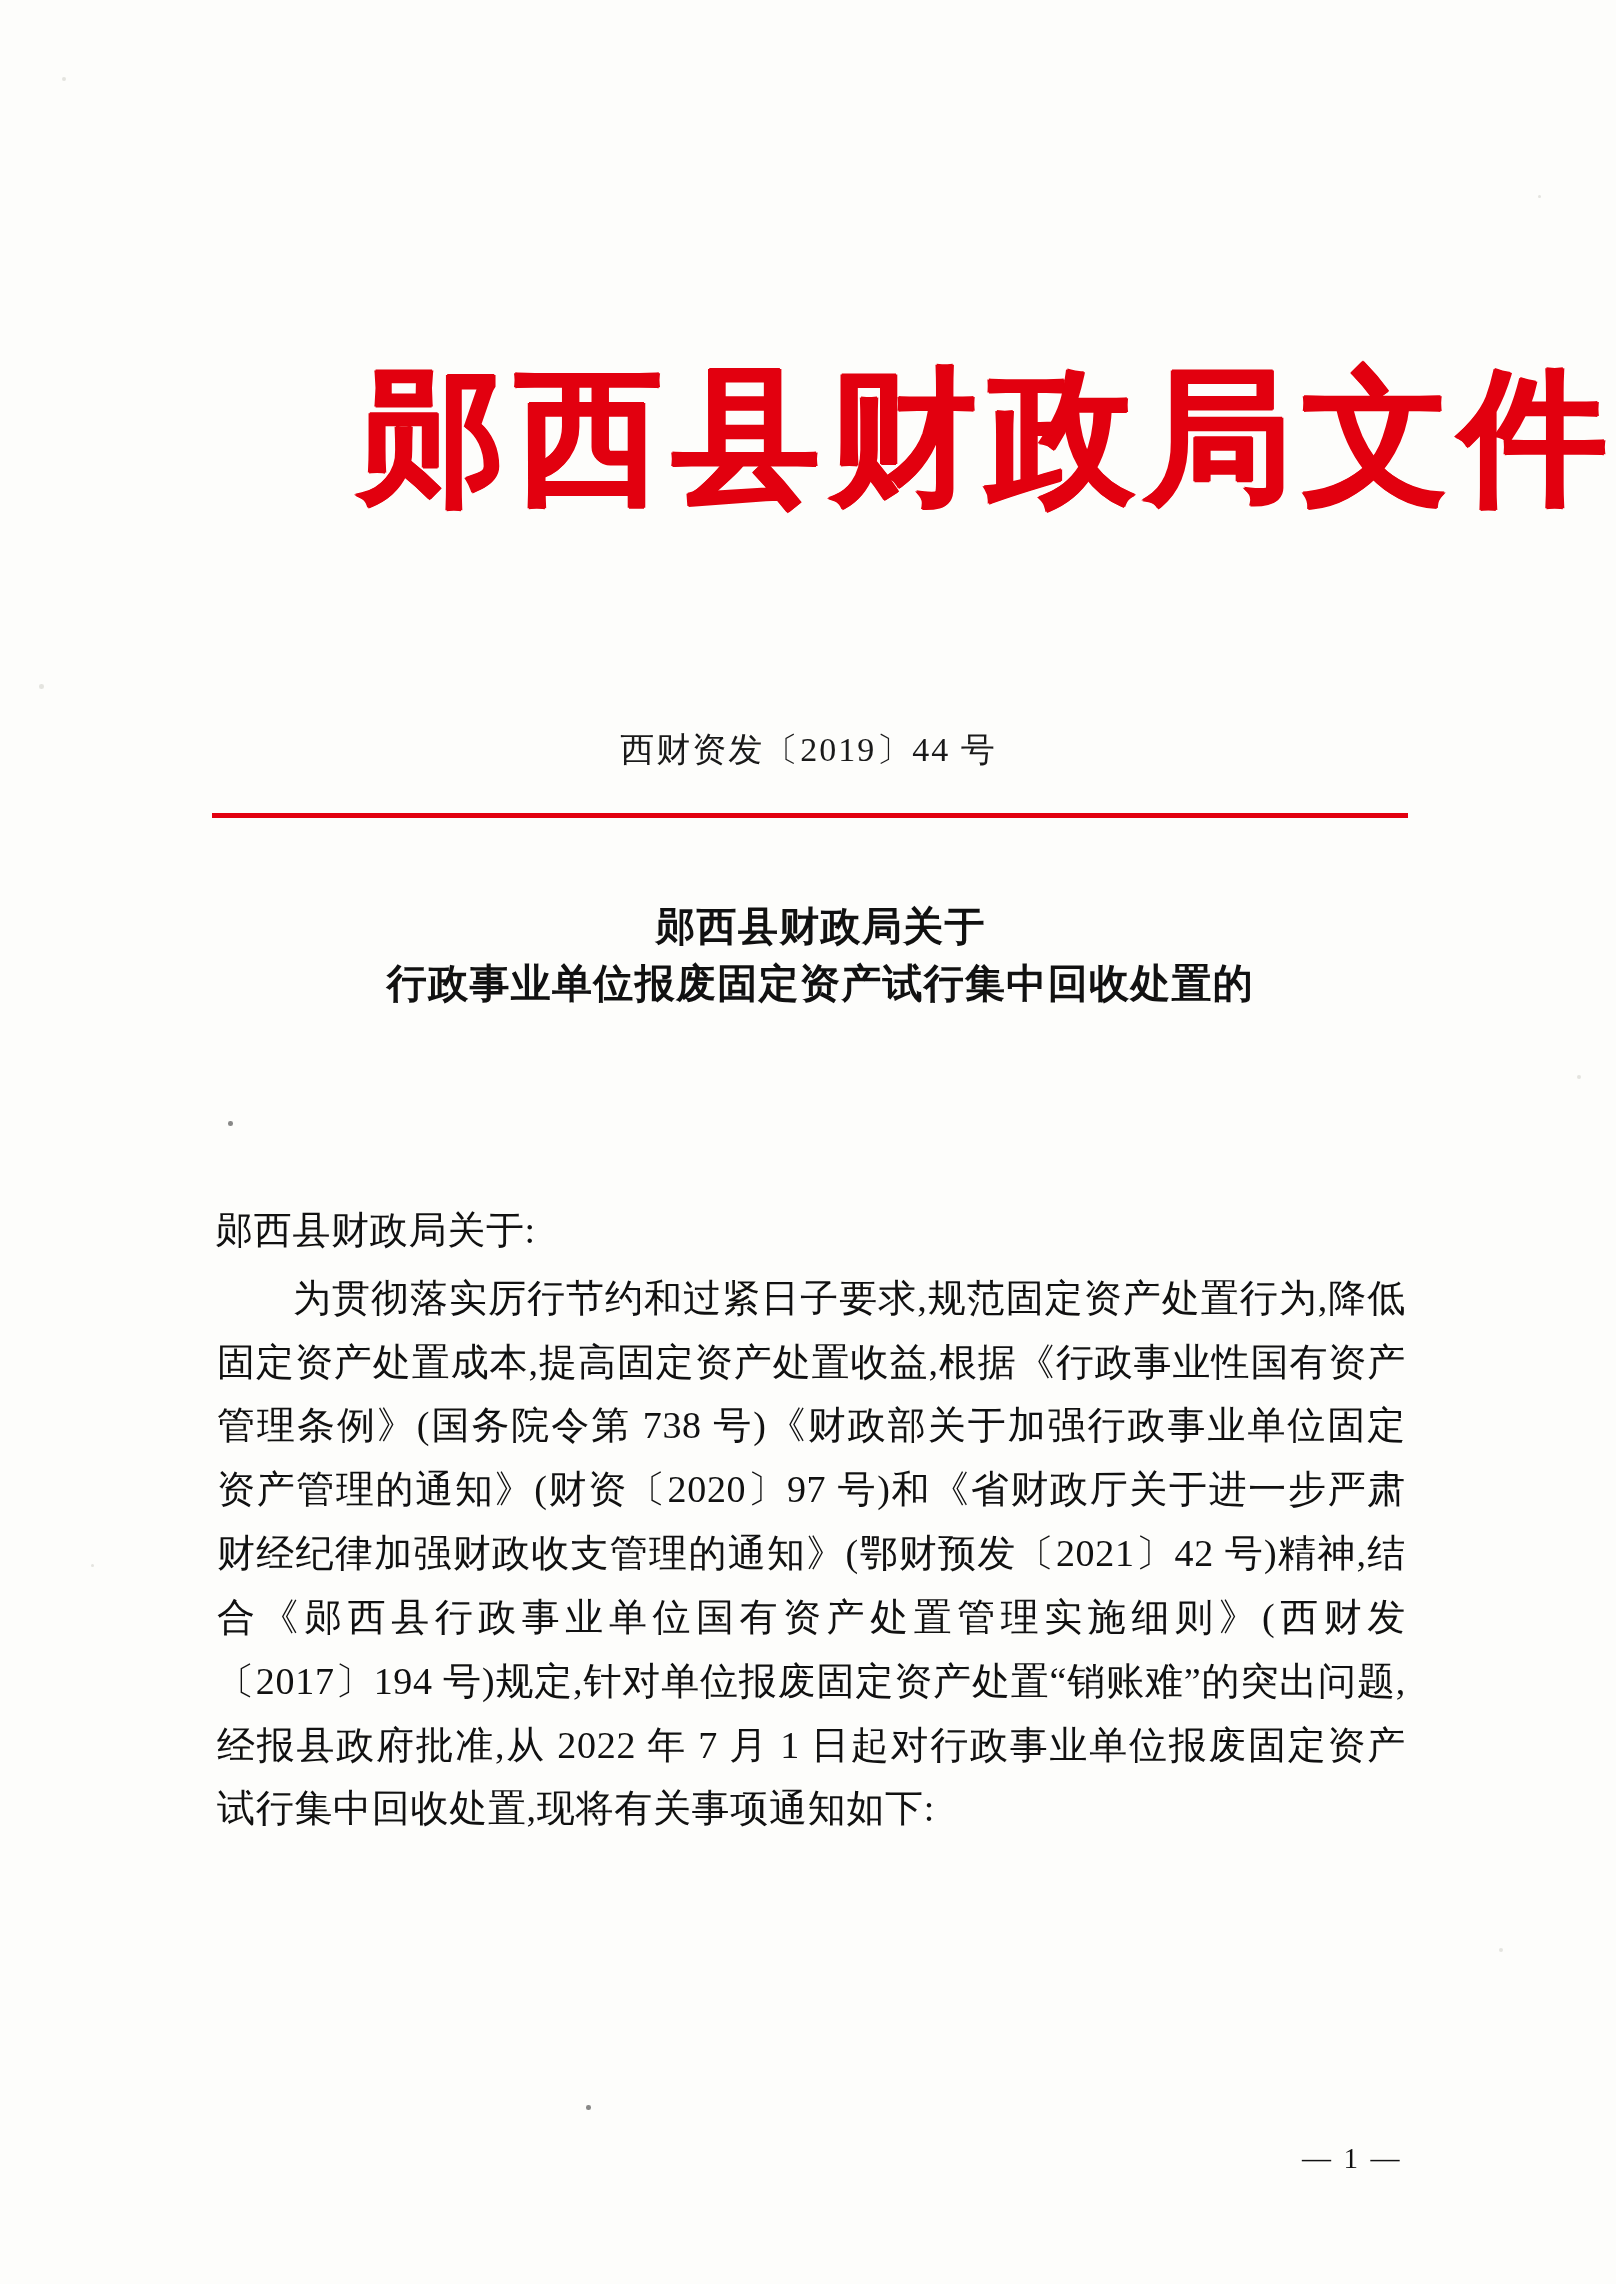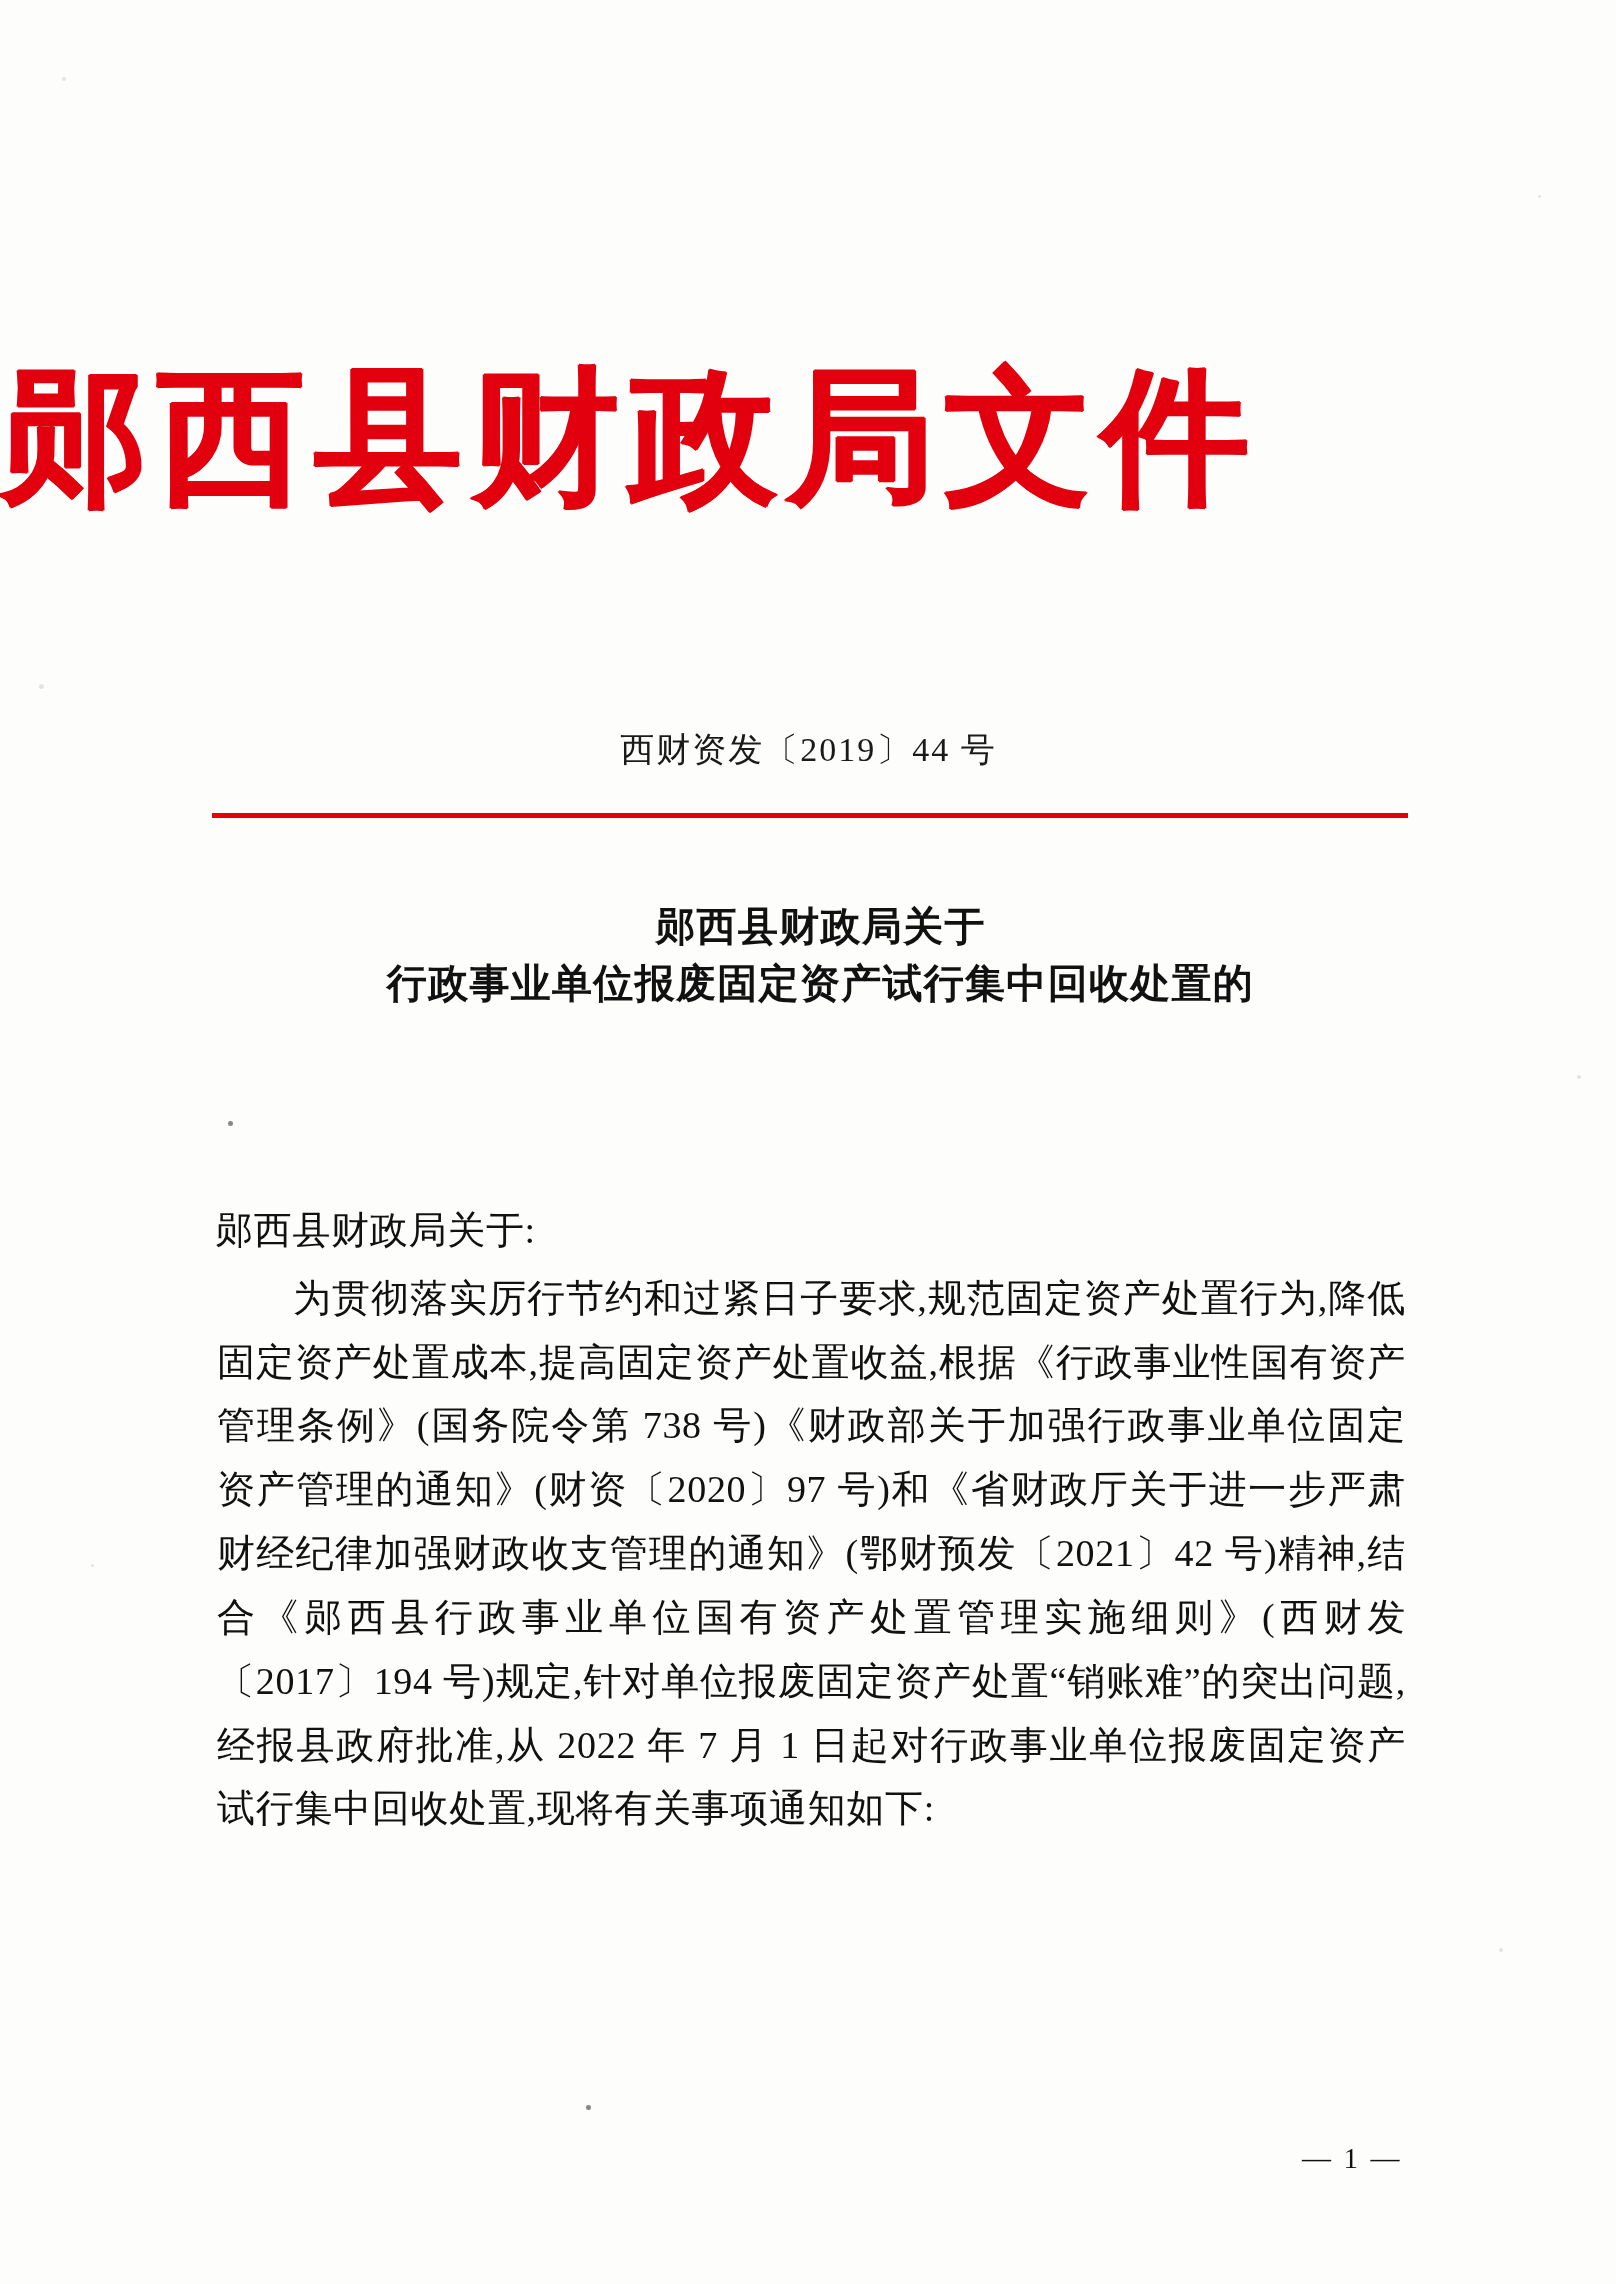--- a/index.html
+++ b/index.html
@@ -22,21 +22,21 @@
     position: absolute;
     background: #cfcfc9;
     border-radius: 50%;
     opacity: .55;
   }
   .doc-header {
     position: absolute;
     top: 365px;
     left: 0;
     width: 100%;
-    text-align: left;
+    text-align: right;
   }
   .doc-header .title-red {
     display: inline-block;
     color: #e2000f;
     font-family: "Liberation Serif", serif;
     font-weight: bold;
     font-size: 147px;
     letter-spacing: 10.4px;
     line-height: 1;
     white-space: nowrap;

